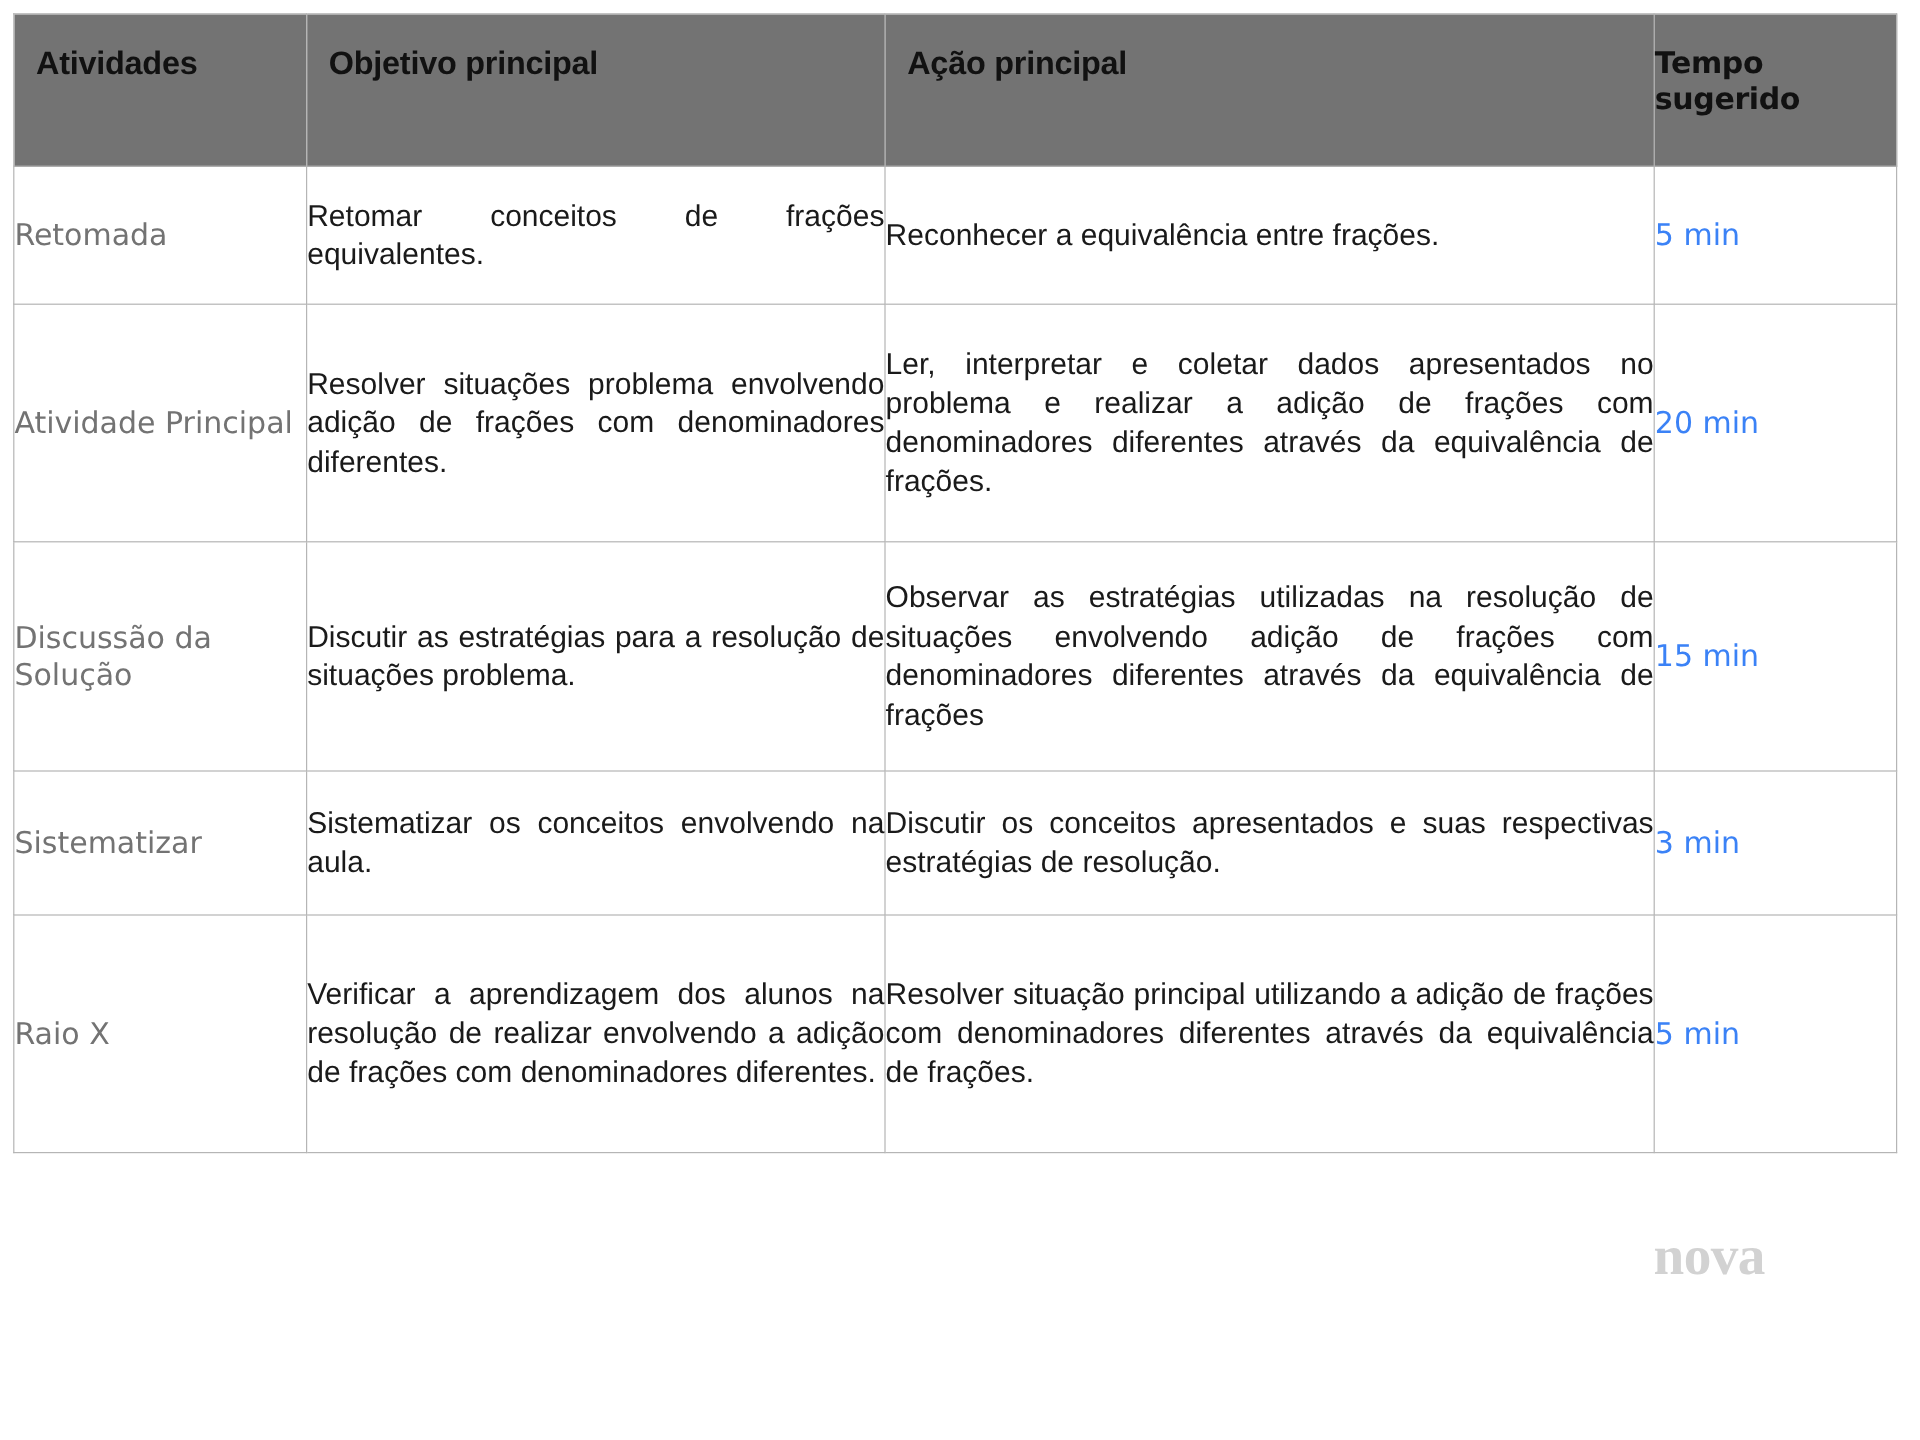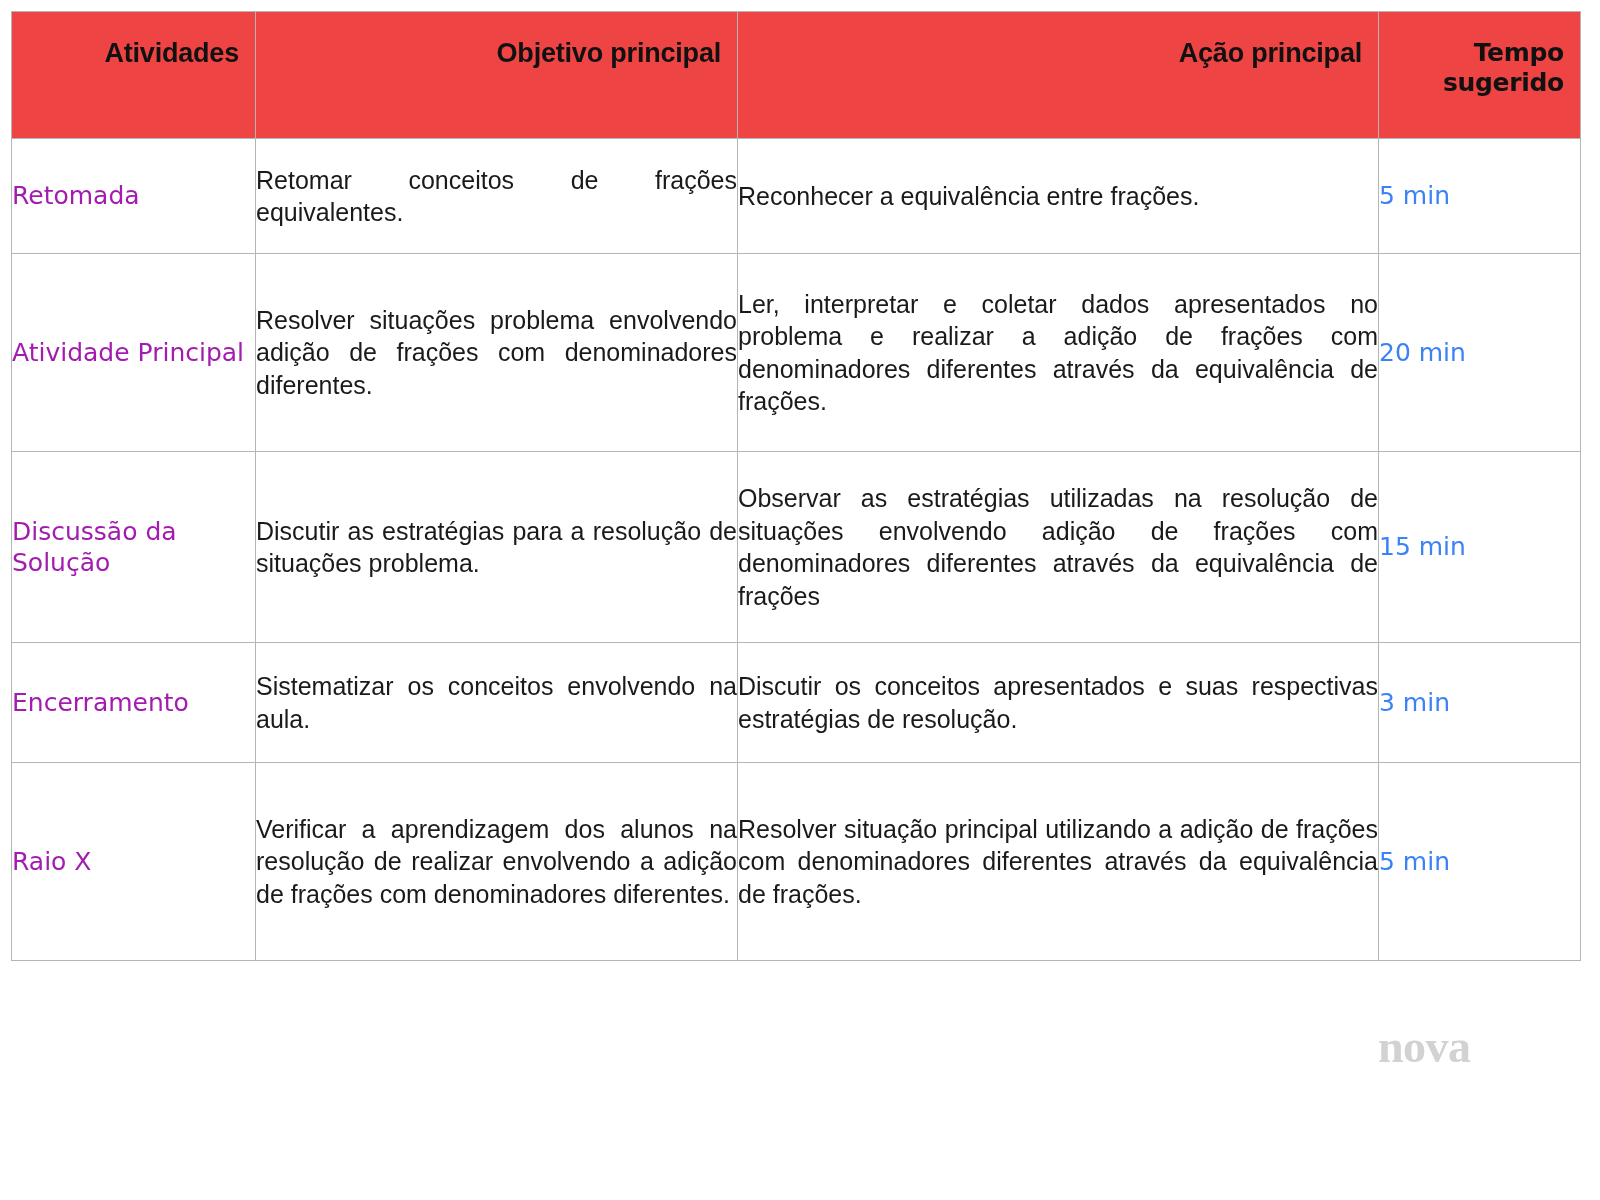--- a/index.html
+++ b/index.html
@@ -38,44 +38,44 @@
   table.lesson-table th,
   table.lesson-table td {
     border: 1px solid #b5b5b5;
     vertical-align: middle;
     padding: 0;
   }
 
   
   table.lesson-table thead tr { height: 127px; }
   table.lesson-table thead th {
-    background: #ef4444;
+    background: #737373;
     vertical-align: top;
-    text-align: right;
+    text-align: left;
     padding: 26px 16px 10px 18px;
     font-weight: bold;
     color: #111111;
     font-size: 27px;
     line-height: 1.18;
     font-family: "Liberation Sans", sans-serif;
     letter-spacing: -0.2px;
   }
   table.lesson-table thead th.th-tempo {
     font-family: "DejaVu Sans", sans-serif;
     font-size: 25px;
     letter-spacing: -0.3px;
     padding-left: 0;
   }
 
   
   td.cell-activity {
     padding: 10px 14px 10px 18px;
     font-size: 25px;
     line-height: 1.26;
-    color: #a21caf;
+    color: #737373;
     text-align: left;
     font-family: "DejaVu Sans", sans-serif;
     margin-left: 29px;
   }
   td.cell-text {
     padding: 10px 18px 10px 18px;
     font-size: 25px;
     line-height: 1.30;
     color: #1a1a1a;
     text-align: justify;
@@ -148,21 +148,21 @@
         <td class="cell-text">Ler, interpretar e coletar dados apresentados no problema e realizar a  adição de frações com denominadores diferentes através da equivalência de frações.</td>
         <td class="cell-time">20 min</td>
       </tr>
       <tr class="row-2">
         <td class="cell-activity">Discussão da Solução</td>
         <td class="cell-text">Discutir as estratégias para a resolução de situações problema.</td>
         <td class="cell-text">Observar as estratégias utilizadas na resolução de situações envolvendo adição de frações com denominadores diferentes através da equivalência de frações</td>
         <td class="cell-time">15 min</td>
       </tr>
       <tr class="row-3">
-        <td class="cell-activity">Encerramento</td>
+        <td class="cell-activity">Sistematizar</td>
         <td class="cell-text">Sistematizar os conceitos envolvendo na aula.</td>
         <td class="cell-text">Discutir os conceitos apresentados e suas respectivas estratégias de resolução.</td>
         <td class="cell-time">3 min</td>
       </tr>
       <tr class="row-4">
         <td class="cell-activity">Raio X</td>
         <td class="cell-text">Verificar a aprendizagem dos alunos na resolução de realizar envolvendo a adição de frações com denominadores diferentes.</td>
         <td class="cell-text">Resolver situação principal utilizando a adição de frações com denominadores diferentes através da equivalência de frações.</td>
         <td class="cell-time">5 min</td>
       </tr>

